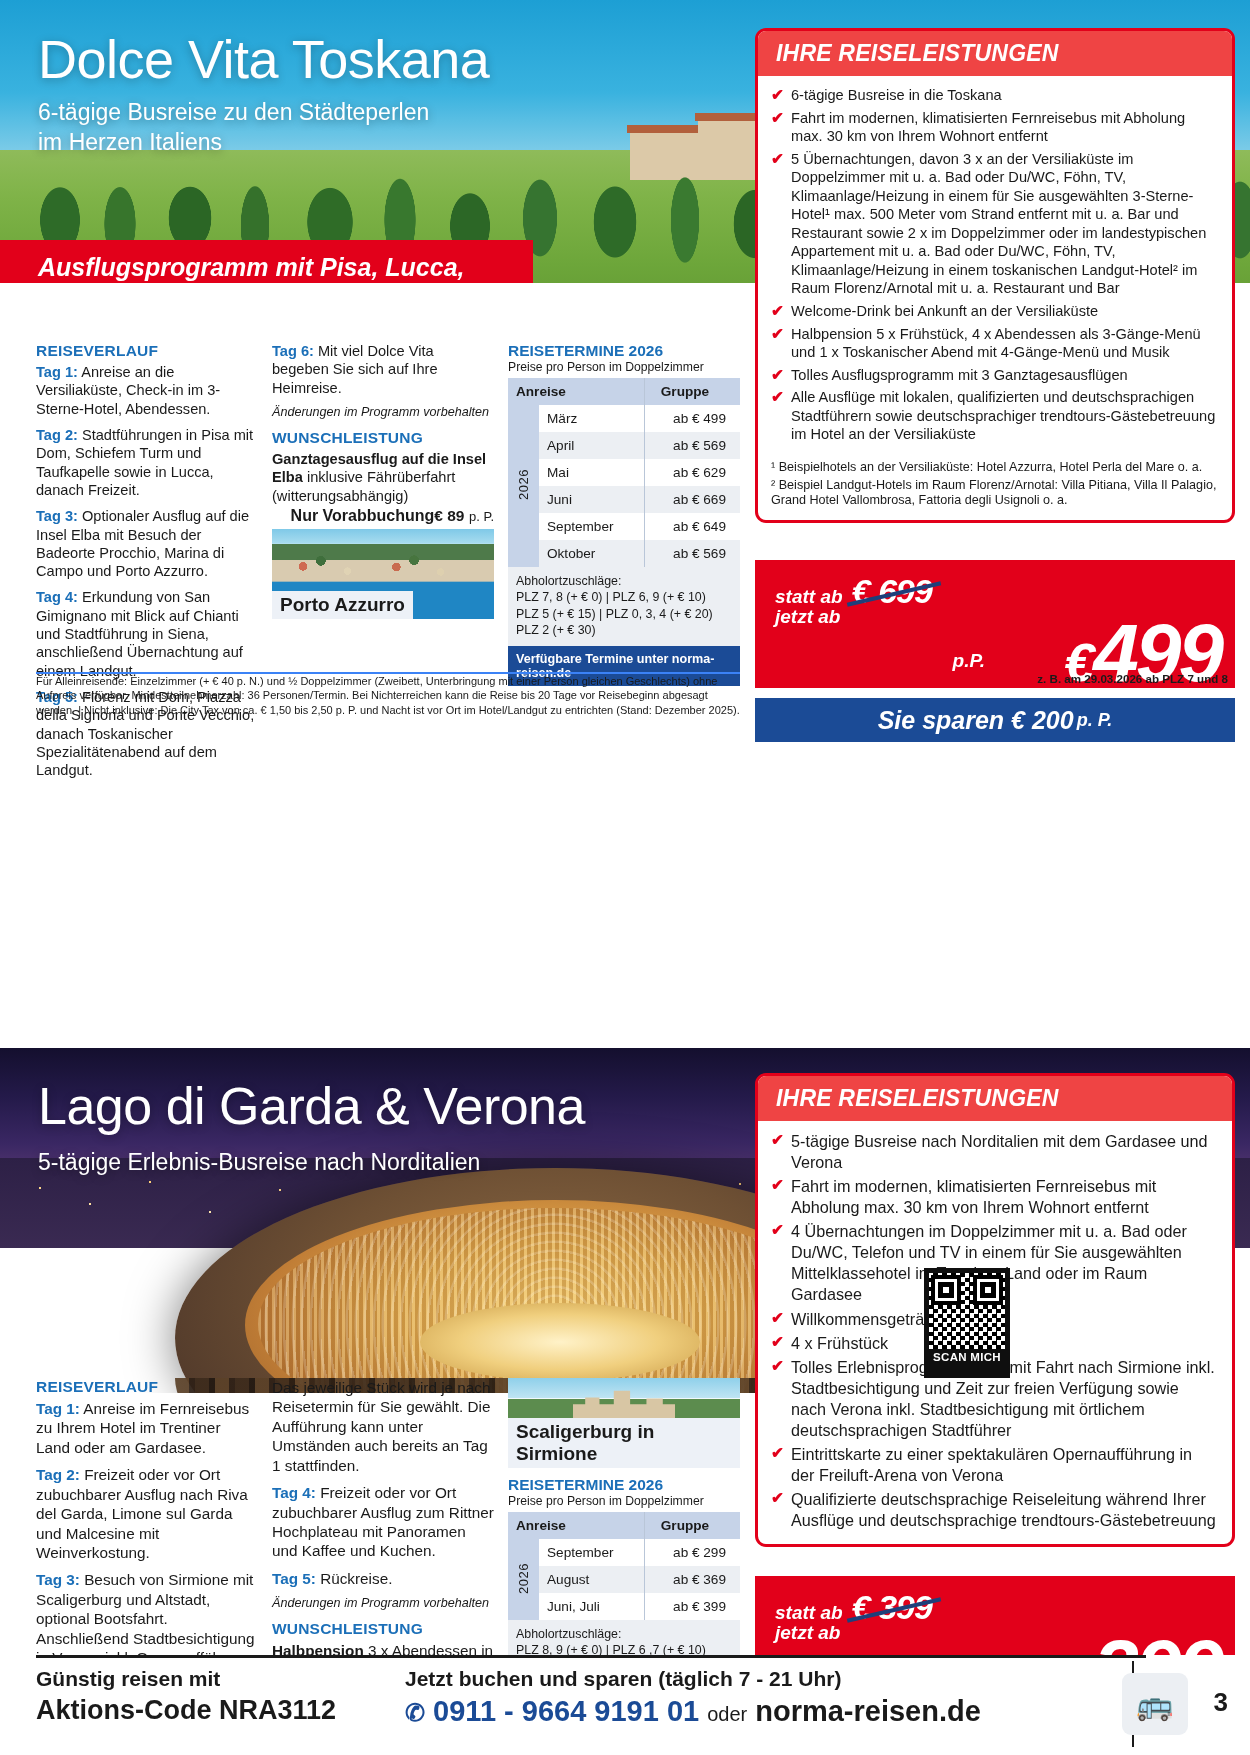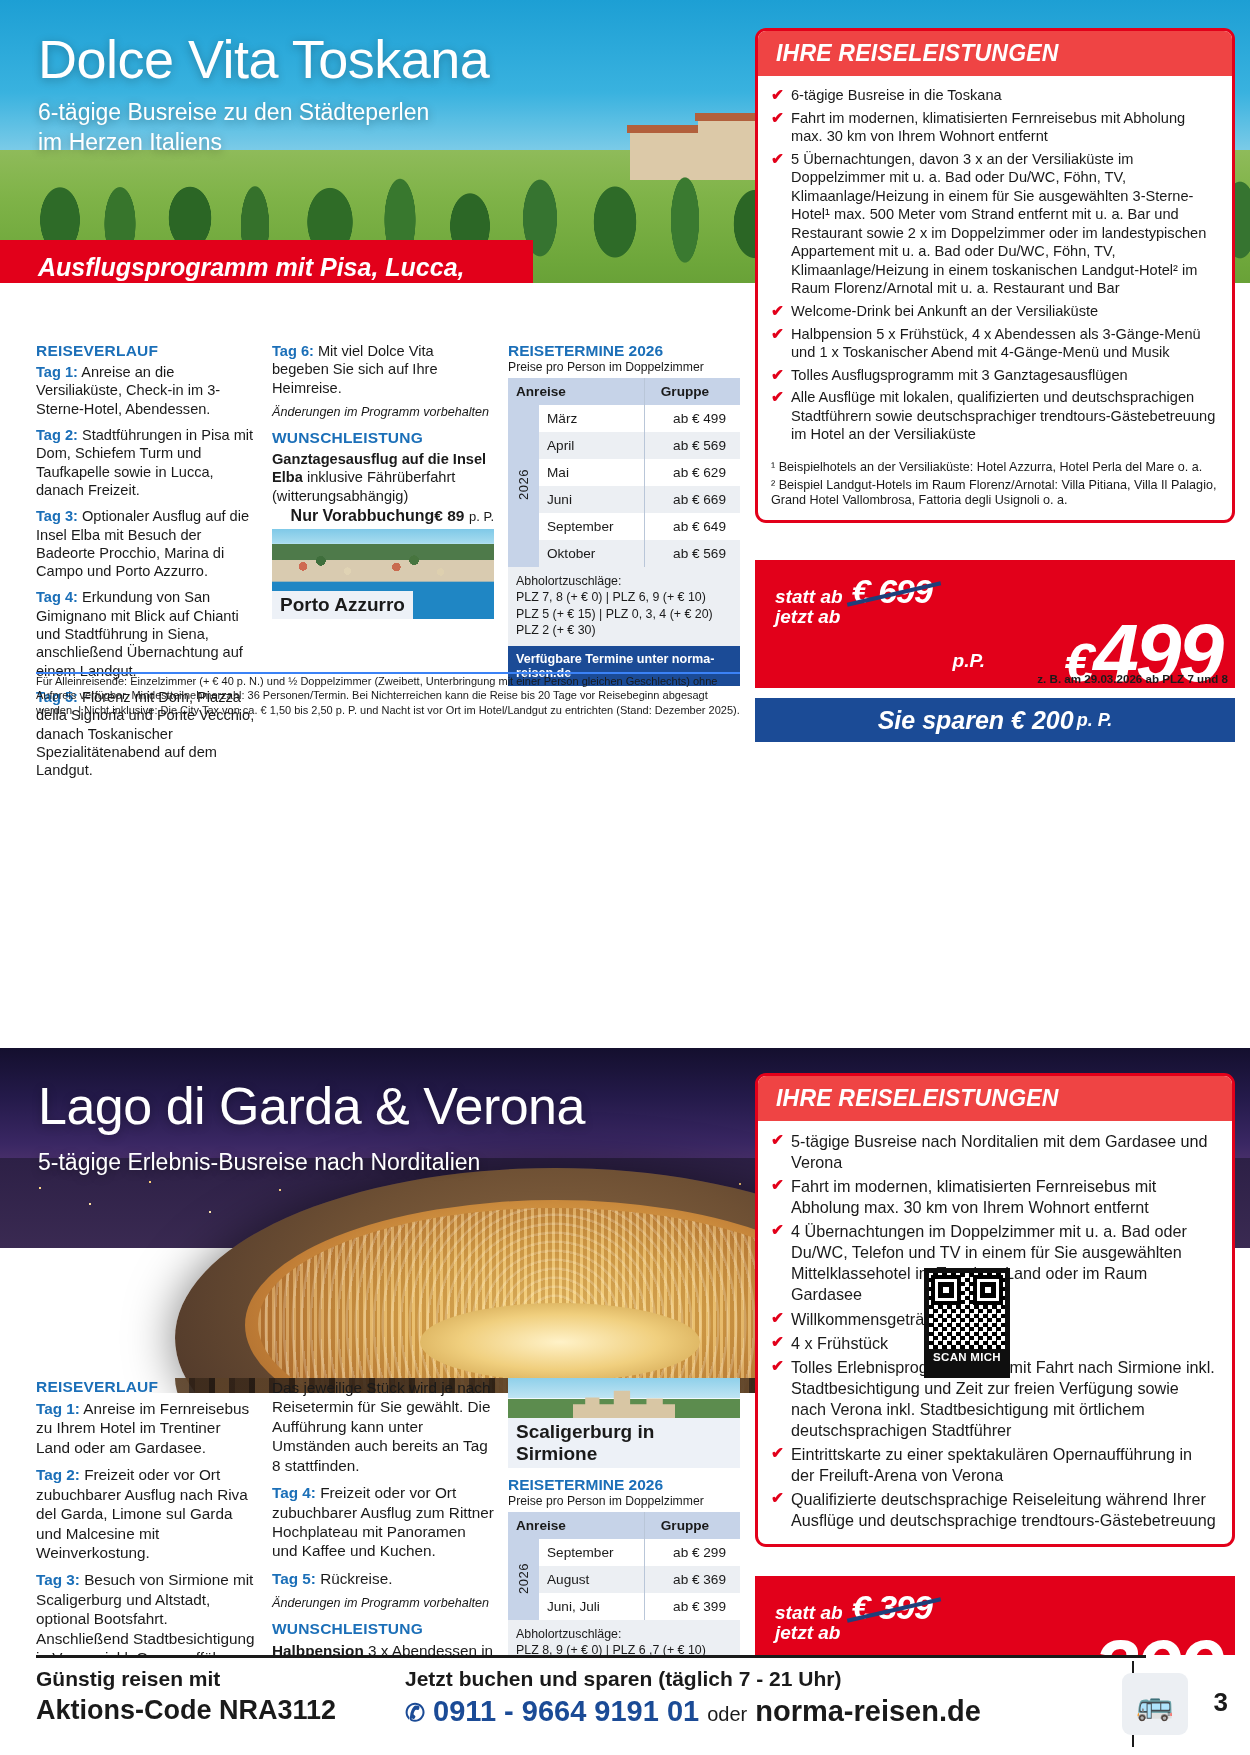--- a/index.html
+++ b/index.html
@@ -616,21 +616,21 @@
 
   <div class="cols cols-2">
     <div class="col col-a">
       <div class="sec-title">REISEVERLAUF</div>
       <div class="para"><span class="daylbl">Tag 1:</span><span> Anreise im Fernreisebus zu Ihrem Hotel im Trentiner Land oder am Gardasee.</span></div>
       <div class="para"><span class="daylbl">Tag 2:</span><span> Freizeit oder vor Ort zubuchbarer Ausflug nach Riva del Garda, Limone sul Garda und Malcesine mit Weinverkostung.</span></div>
       <div class="para"><span class="daylbl">Tag 3:</span><span> Besuch von Sirmione mit Scaligerburg und Altstadt, optional Bootsfahrt. Anschließend Stadtbesichtigung in Verona inkl. Opernaufführung in der Arena (Eintritt inkl.). Freuen Sie sich auf eine der schönsten Opern wie z. B. AIDA, Carmen, La Traviata, Nabucco oder La Bohème in der Arena di Verona. Das jeweilige Stück wird je nach Reisetermin für Sie gewählt. Die Aufführung kann unter Umständen auch bereits an Tag 2 stattfinden.</span></div>
     </div>
 
     <div class="col col-b">
-      <div class="para">Das jeweilige Stück wird je nach Reisetermin für Sie gewählt. Die Aufführung kann unter Umständen auch bereits an Tag 8 stattfinden.</div>
+      <div class="para">Das jeweilige Stück wird je nach Reisetermin für Sie gewählt. Die Aufführung kann unter Umständen auch bereits an Tag 1 stattfinden.</div>
       <div class="para"><span class="daylbl">Tag 4:</span><span> Freizeit oder vor Ort zubuchbarer Ausflug zum Rittner Hochplateau mit Panoramen und Kaffee und Kuchen.</span></div>
       <div class="para"><span class="daylbl">Tag 5:</span><span> Rückreise.</span></div>
       <div class="note-it">Änderungen im Programm vorbehalten</div>
       <div class="sec-title">WUNSCHLEISTUNG</div>
       <div class="para" style="margin-bottom:2px;"><b>Halbpension</b><span> 3 x Abendessen in Büfettform oder als 3-Gänge-Menü (am Abend der Opernaufführung kein Abendessen)</span></div>
 
     </div>
 
     <div class="col col-c">
       <div class="thumb" style="margin-top:0;margin-bottom:8px;width:232px;">

